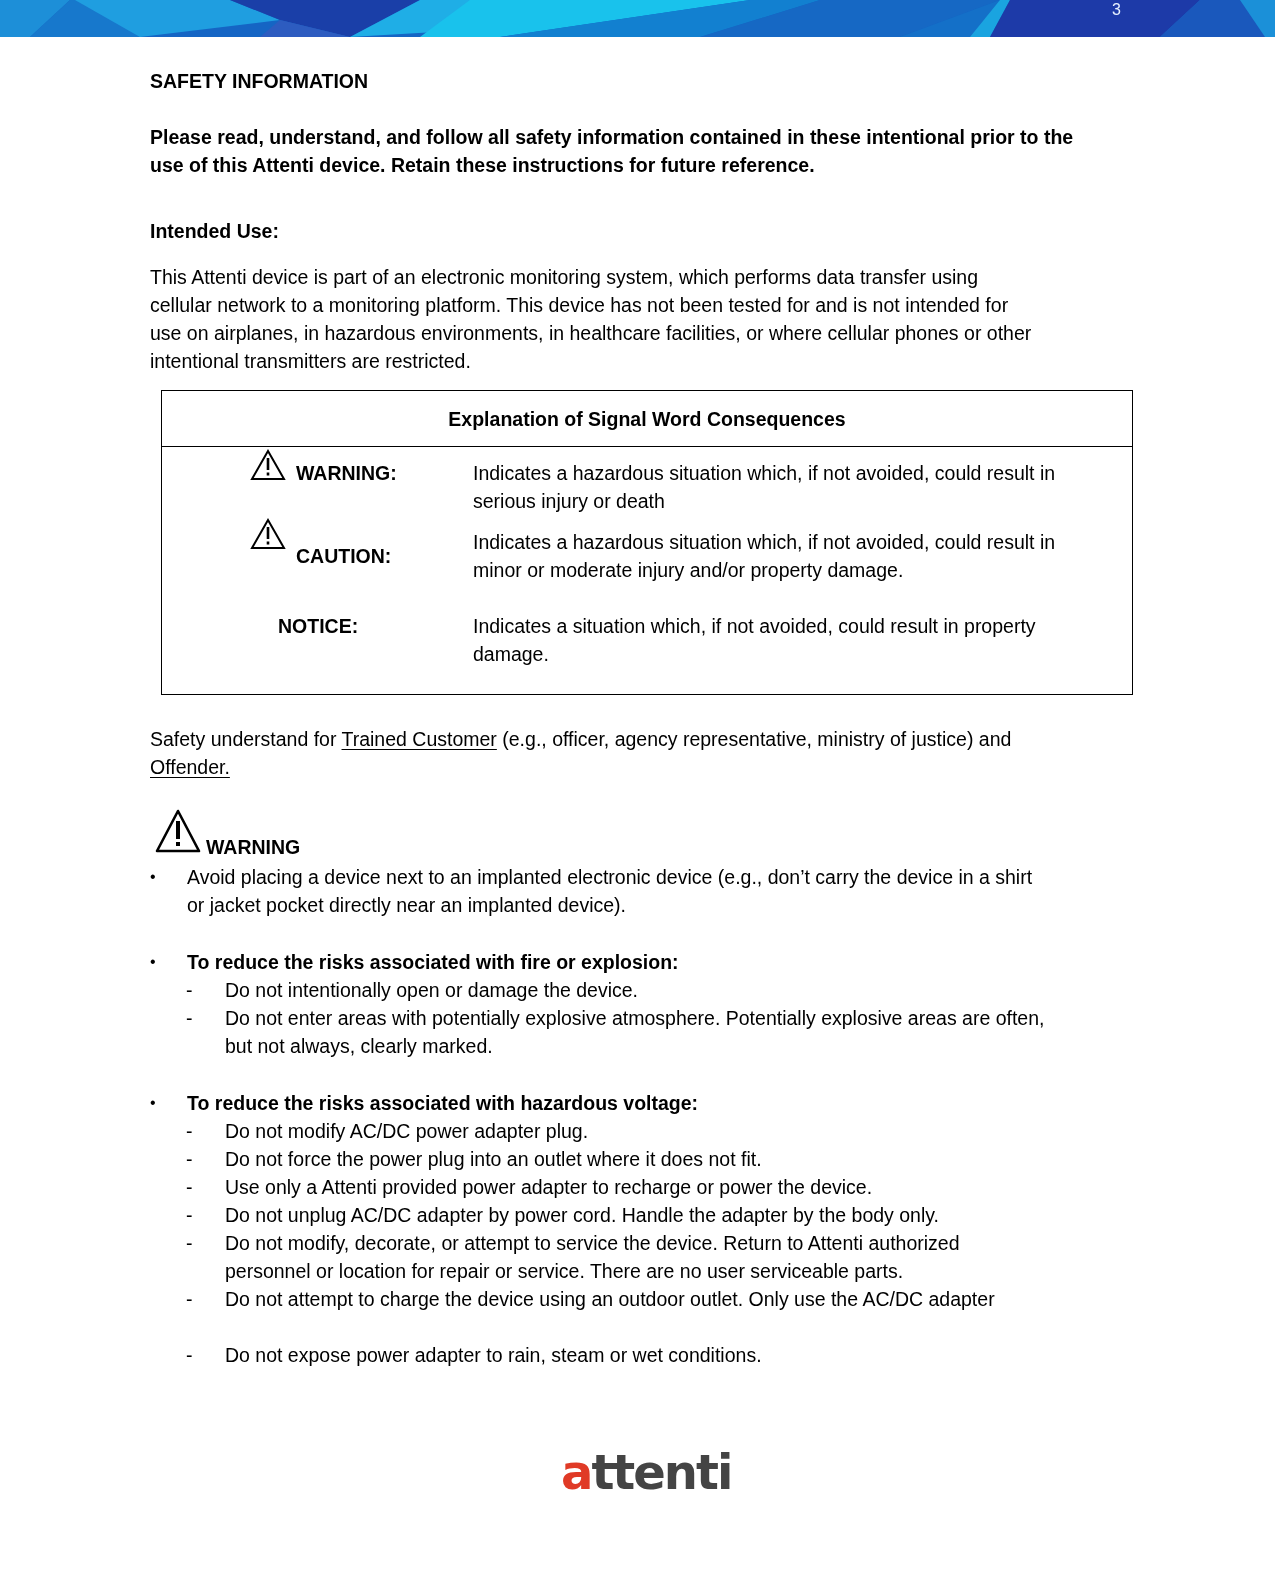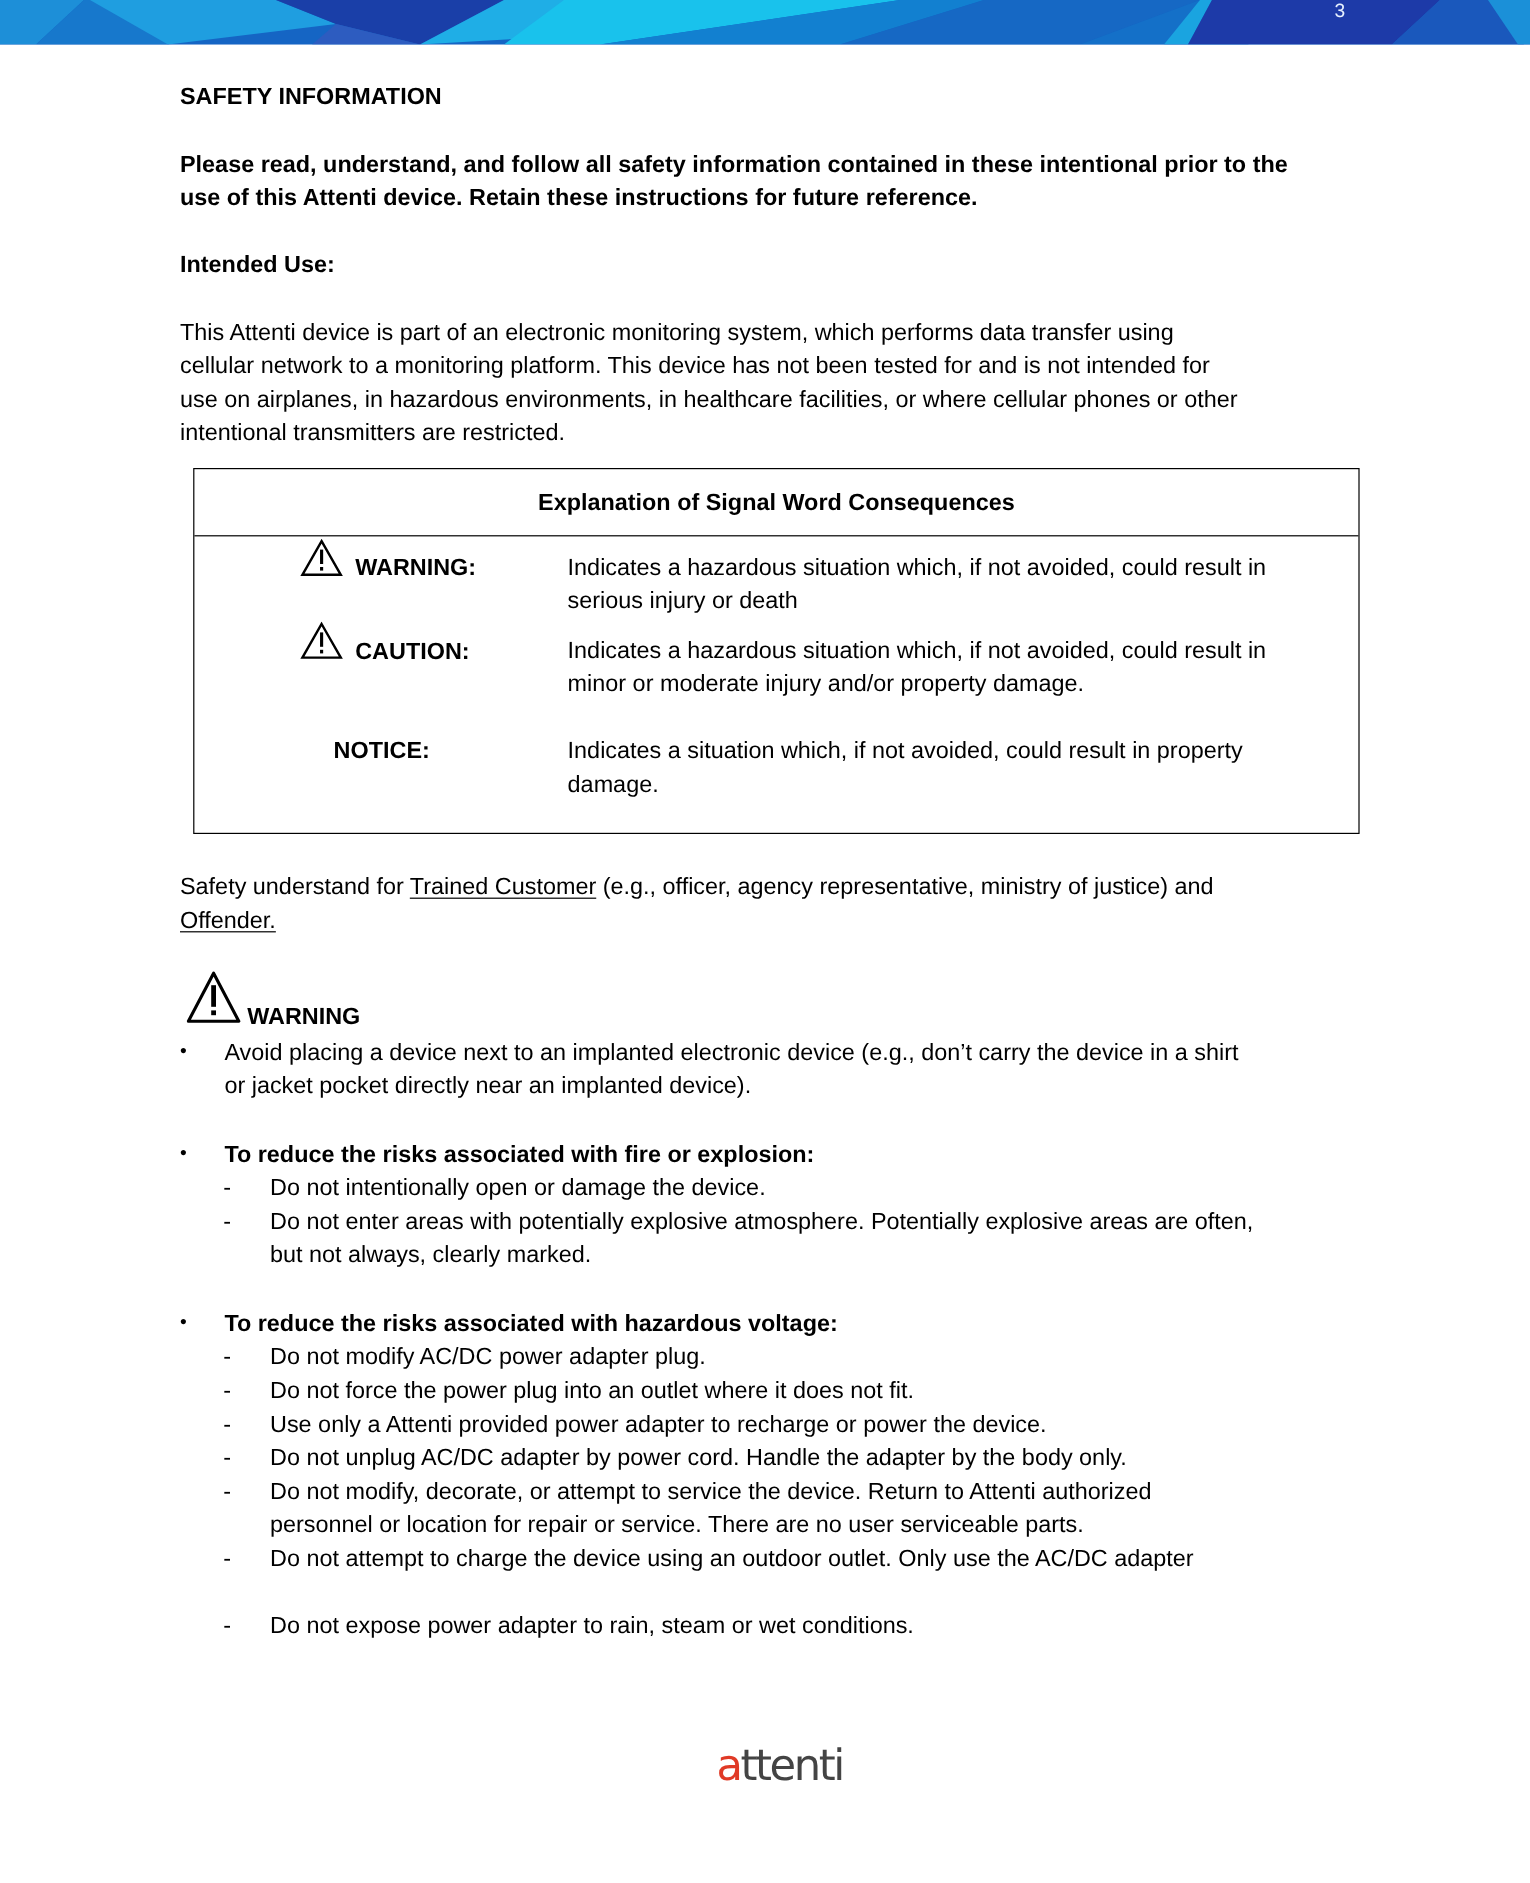--- a/index.html
+++ b/index.html
@@ -34,22 +34,22 @@
     .row-label { position: absolute; font-weight: bold; white-space: nowrap; }
     .row-desc { position: absolute; left: 311px; width: 650px; }
     .tri { position: absolute; }
 
     .bullet { position: absolute; left: 0; font-size: 16px; }
     .dash { position: absolute; left: 36px; }
     .indent1 { position: absolute; left: 37px; width: 940px; }
     .indent2 { position: absolute; left: 75px; width: 910px; }
 
     .logo {
-      position: absolute; left: 597px; top: 1458px; font-family: "DejaVu Sans", sans-serif;
-      font-weight: normal; font-size: 36px; letter-spacing: -2px; color: #444;
+      position: absolute; left: 561px; top: 1458px; font-family: "DejaVu Sans", sans-serif;
+      font-weight: bold; font-size: 48px; letter-spacing: -2px; color: #444;
     }
     .logo .a { color: #e03a26; }
   </style>
 </head>
 <body>
 
 <div class="banner">
   <svg width="1275" height="37" viewBox="0 0 1275 37">
     <rect x="0" y="0" width="1275" height="37" fill="#1565c4"></rect>
     <polygon points="0,0 70,0 30,37 0,37" fill="#1d8fd8"></polygon>
@@ -69,21 +69,21 @@
   </svg>
   <span class="page-num">3</span>
 </div>
 
 <div class="content">
   <div class="abs b" style="top:67px;">SAFETY INFORMATION</div>
 
   <div class="abs b" style="top:123px;">Please read, understand, and follow all safety information contained in these intentional prior to the</div>
   <div class="abs b" style="top:151px;">use of this Attenti device.  Retain these instructions for future reference.</div>
 
-  <div class="abs b" style="top:207px;text-align:right;">Intended Use:</div>
+  <div class="abs b" style="top:217px;text-align:right;">Intended Use:</div>
 
   <div class="abs" style="top:263px;">This Attenti device is part of an electronic monitoring system, which performs data transfer using</div>
   <div class="abs" style="top:291px;">cellular network to a monitoring platform. This device has not been tested for and is not intended for</div>
   <div class="abs" style="top:319px;">use on airplanes, in hazardous environments, in healthcare facilities, or where cellular phones or other</div>
   <div class="abs" style="top:347px;">intentional transmitters are restricted.</div>
 </div>
 
 <div class="signal-table">
   <div class="thead">Explanation of Signal Word Consequences</div>
 
@@ -96,21 +96,21 @@
   <div class="row-desc" style="top:68px;">
     <div>Indicates a hazardous situation which, if not avoided, could result in</div>
     <div>serious injury or death</div>
   </div>
 
   <svg class="tri" style="left:88px; top:127px;" width="36" height="32" viewBox="0 0 36 32">
     <polygon points="18,2 34,30 2,30" fill="none" stroke="#000" stroke-width="2"></polygon>
     <rect x="16.7" y="9" width="2.6" height="12" fill="#000"></rect>
     <rect x="16.7" y="23.5" width="2.6" height="3" fill="#000"></rect>
   </svg>
-  <div class="row-label" style="left:134px; top:138px;">CAUTION:</div>
+  <div class="row-label" style="left:134px; top:151px;">CAUTION:</div>
   <div class="row-desc" style="top:137px;">
     <div>Indicates a hazardous situation which, if not avoided, could result in</div>
     <div>minor or moderate injury and/or property damage.</div>
   </div>
 
   <div class="row-label" style="left:116px; top:221px;">NOTICE:</div>
   <div class="row-desc" style="top:221px;">
     <div>Indicates a situation which, if not avoided, could result in property</div>
     <div>damage.</div>
   </div>

